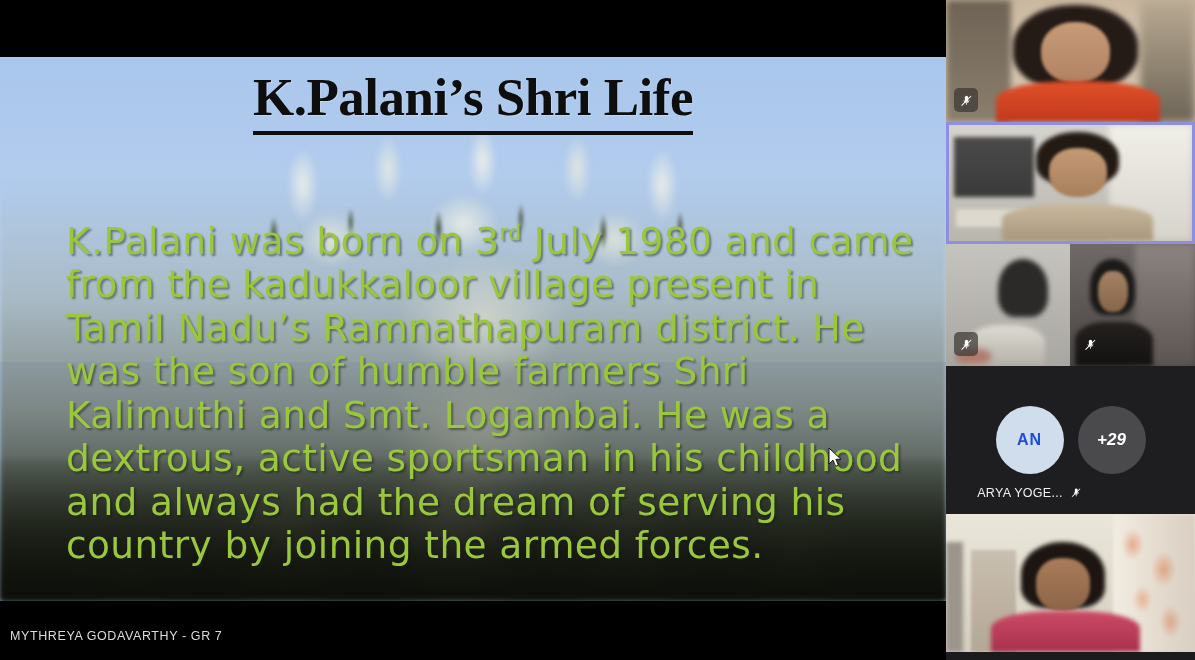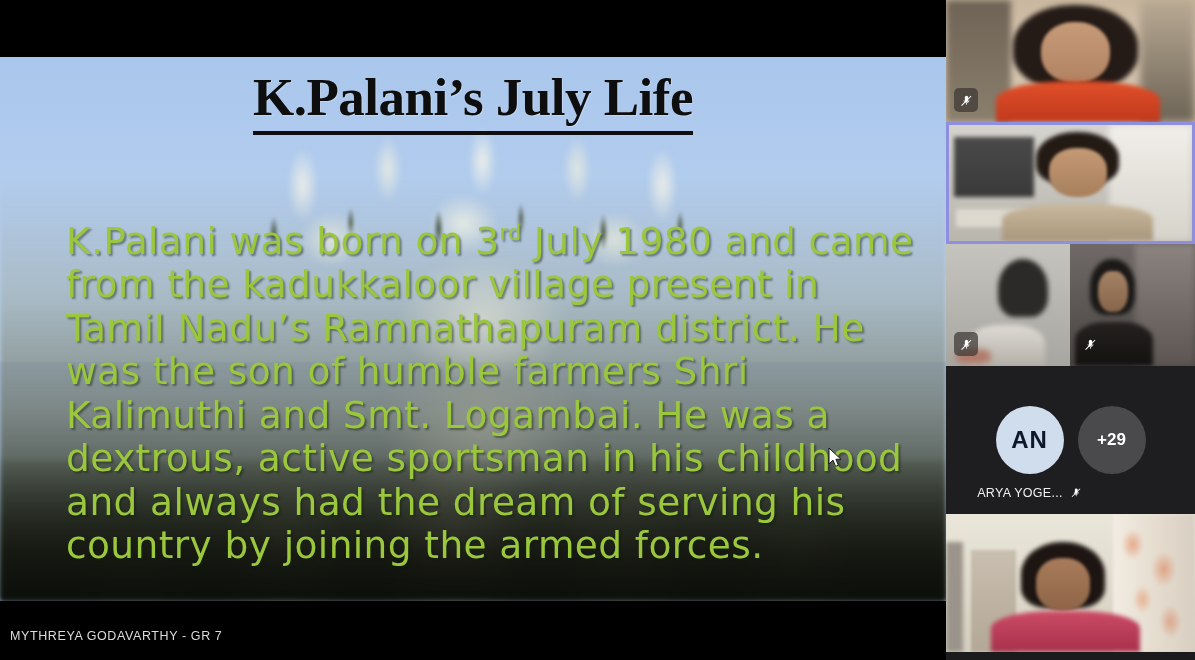--- a/index.html
+++ b/index.html
@@ -205,35 +205,35 @@
     position: relative;
     width: 249px; height: 148px;
     background: #1e1e20;
     display: flex; align-items: center; justify-content: center; gap: 14px;
   }
   .avatar-wrap { position: relative; display: flex; flex-direction: column; align-items: center; }
   .avatar-circle {
     width: 68px; height: 68px; border-radius: 50%;
     background: #cfdded;
     display: flex; align-items: center; justify-content: center;
-    color: #0f172a; font-size: 24px; font-weight: bold; letter-spacing: 1px; text-align: center;
+    color: #1d4ed8; font-size: 16px; font-weight: bold; letter-spacing: 1px; text-align: center;
   }
   .avatar-caption {
     position: absolute; left: 50%; transform: translateX(-50%);
     bottom: -26px;
     display: flex; align-items: flex-start; gap: 8px;
     white-space: nowrap;
   }
   .avatar-name { color: #f0f0f0; font-size: 12.5px; letter-spacing: .3px; }
   .avatar-caption svg { width: 11px; height: 13px; }
   .overflow-circle {
     width: 68px; height: 68px; border-radius: 50%;
     background: #4a4a4c;
     display: flex; align-items: center; justify-content: center;
-    color: #fff; font-size: 17px; font-weight: bold;
+    color: #fff; font-size: 17px; font-weight: bold; font-style: italic;
   }
 
   
   .t5-bg { background: linear-gradient(180deg,#eae6da,#d4cfc0); }
   .t5-door { position:absolute; left:10%; top:26%; width:18%; height:74%;
     background: linear-gradient(180deg,#c9bfb0,#b3a795); filter: blur(1.5px); }
   .t5-frame { position:absolute; left:0; top:20%; width:7%; height:80%;
     background:#9b948a; filter: blur(2px); }
   .t5-pic { position:absolute; left:32%; top:40%; width:14%; height:18%;
     background: linear-gradient(135deg,#5c7a46,#9ab27a); filter: blur(1px); }
@@ -263,21 +263,21 @@
 
       <div class="slide-photo">
         <div class="sky"></div>
         <div class="trees"></div>
         <div class="gopuram"></div>
         <div class="tree-spikes"></div>
         <div class="dark-base"></div>
       </div>
 
       <div class="slide-title">
-        <span class="tu">K.Palani’s July Life</span>
+        <span class="tu">K.Palani’s Shri Life</span>
       </div>
 
       <div class="slide-body">K.Palani was born on 3<sup>rd</sup> July 1980 and came from the kadukkaloor village present in Tamil Nadu’s Ramnathapuram district. He was the son of humble farmers Shri Kalimuthi and Smt. Logambai. He was a dextrous, active sportsman in his childhood and always had the dream of serving his country by joining the armed forces.</div>
     </div>
 
     <div class="slide-footer">MYTHREYA GODAVARTHY - GR 7</div>
 
     <svg class="cursor" viewBox="0 0 16 22">
       <path d="M1 1 L1 17 L5 13.2 L7.6 19.4 L10.4 18.2 L7.9 12.3 L13 12.3 Z" fill="#ffffff" stroke="#111111" stroke-width="1"></path>
     </svg>

